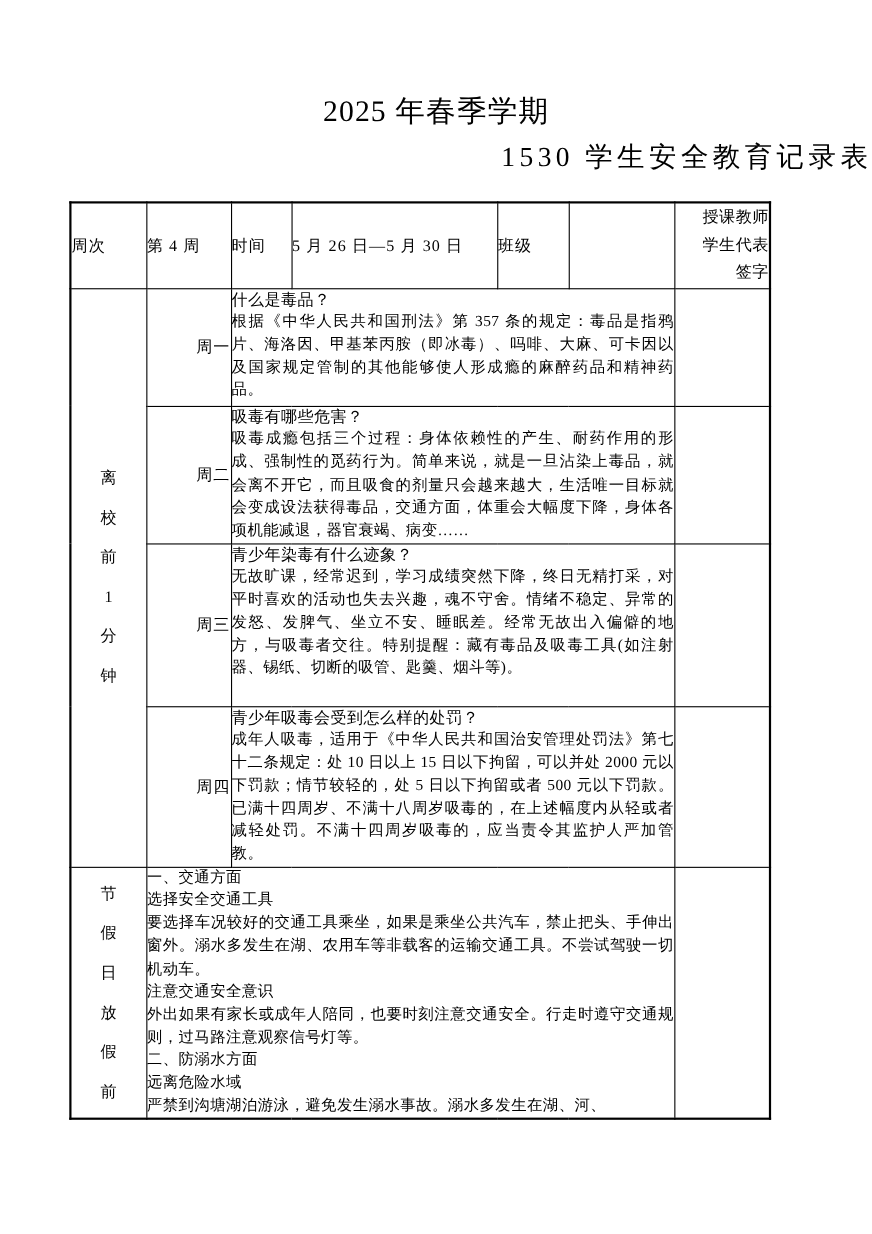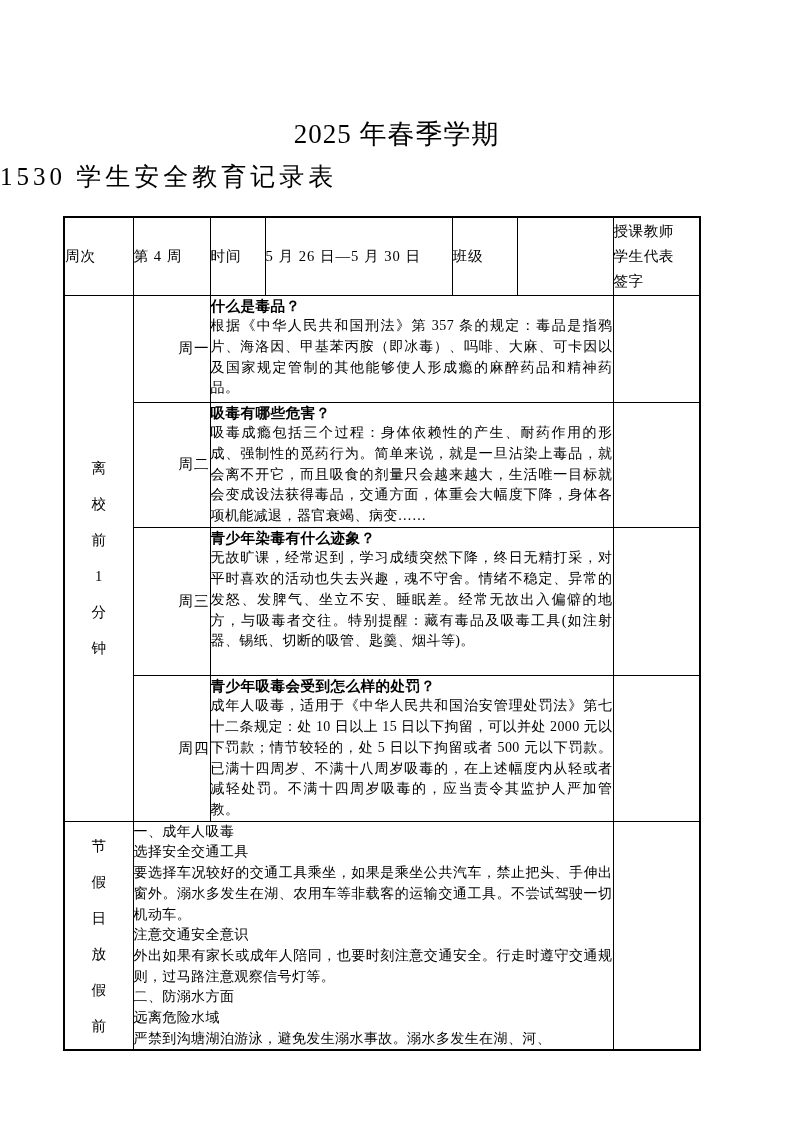--- a/index.html
+++ b/index.html
@@ -6,30 +6,30 @@
   .page {
     position: relative;
     width: 793px;
     height: 1122px;
     background: #ffffff;
     color: #000000;
     font-family: "Liberation Serif", "DejaVu Serif", serif;
     overflow: hidden;
   }
   .doc-title {
-    padding-top: 118px;
+    padding-top: 85px;
     text-align: center;
     font-size: 27px;
     line-height: 32px;
     letter-spacing: 1px;
     font-weight: normal;
   }
   .doc-subtitle {
     margin-top: 12px;
-    text-align: left;
+    text-align: right;
     font-size: 25px;
     line-height: 30px;
     letter-spacing: 4px;
     font-weight: normal;
   }
   table.record-table {
     border-collapse: collapse;
     table-layout: fixed;
     margin: 24px 0 0 63px;
     width: 638px;
@@ -48,21 +48,21 @@
   tr.row-wed { height: 148px; }
   tr.row-thu { height: 146px; }
   tr.holiday-row { height: 227px; }
   .hcell {
     vertical-align: middle;
     font-size: 15px;
     letter-spacing: 1px;
   }
   .sign-head {
     white-space: pre-line;
-    text-align: left;
+    text-align: right;
     vertical-align: middle;
     font-size: 14.5px;
     line-height: 25px;
     letter-spacing: 0.5px;
   }
   .vlabel {
     white-space: pre-line;
     text-align: center;
     vertical-align: middle;
     font-size: 16px;
@@ -74,21 +74,21 @@
     vertical-align: middle;
     font-size: 15px;
     letter-spacing: 1px;
     font-family: Liberation Mono, monospace;
   }
   .content {
     vertical-align: top;
     padding: 1px 5px 1px 7px;
   }
   .c-title {
-    font-weight: bold;
+    font-weight: normal;
     font-size: 14.6px;
     line-height: 20.7px;
     text-align: justify;
     letter-spacing: 0.4px;
   }
   .c-body, .content p {
     font-size: 14px;
     line-height: 20.7px;
     text-align: justify;
     letter-spacing: 0.4px;
@@ -170,21 +170,21 @@
     </tr>
 
     <tr class="holiday-row">
       <td class="vlabel">节
 假
 日
 放
 假
 前</td>
       <td class="content" colspan="5">
-        <p>一、成年人吸毒</p>
+        <p>一、交通方面</p>
         <p>选择安全交通工具</p>
         <p>要选择车况较好的交通工具乘坐，如果是乘坐公共汽车，禁止把头、手伸出窗外。溺水多发生在湖、农用车等非载客的运输交通工具。不尝试驾驶一切机动车。</p>
         <p>注意交通安全意识</p>
         <p>外出如果有家长或成年人陪同，也要时刻注意交通安全。行走时遵守交通规则，过马路注意观察信号灯等。</p>
         <p>二、防溺水方面</p>
         <p>远离危险水域</p>
         <p>严禁到沟塘湖泊游泳，避免发生溺水事故。溺水多发生在湖、河、</p>
       </td>
       <td class="sign"></td>
     </tr>

